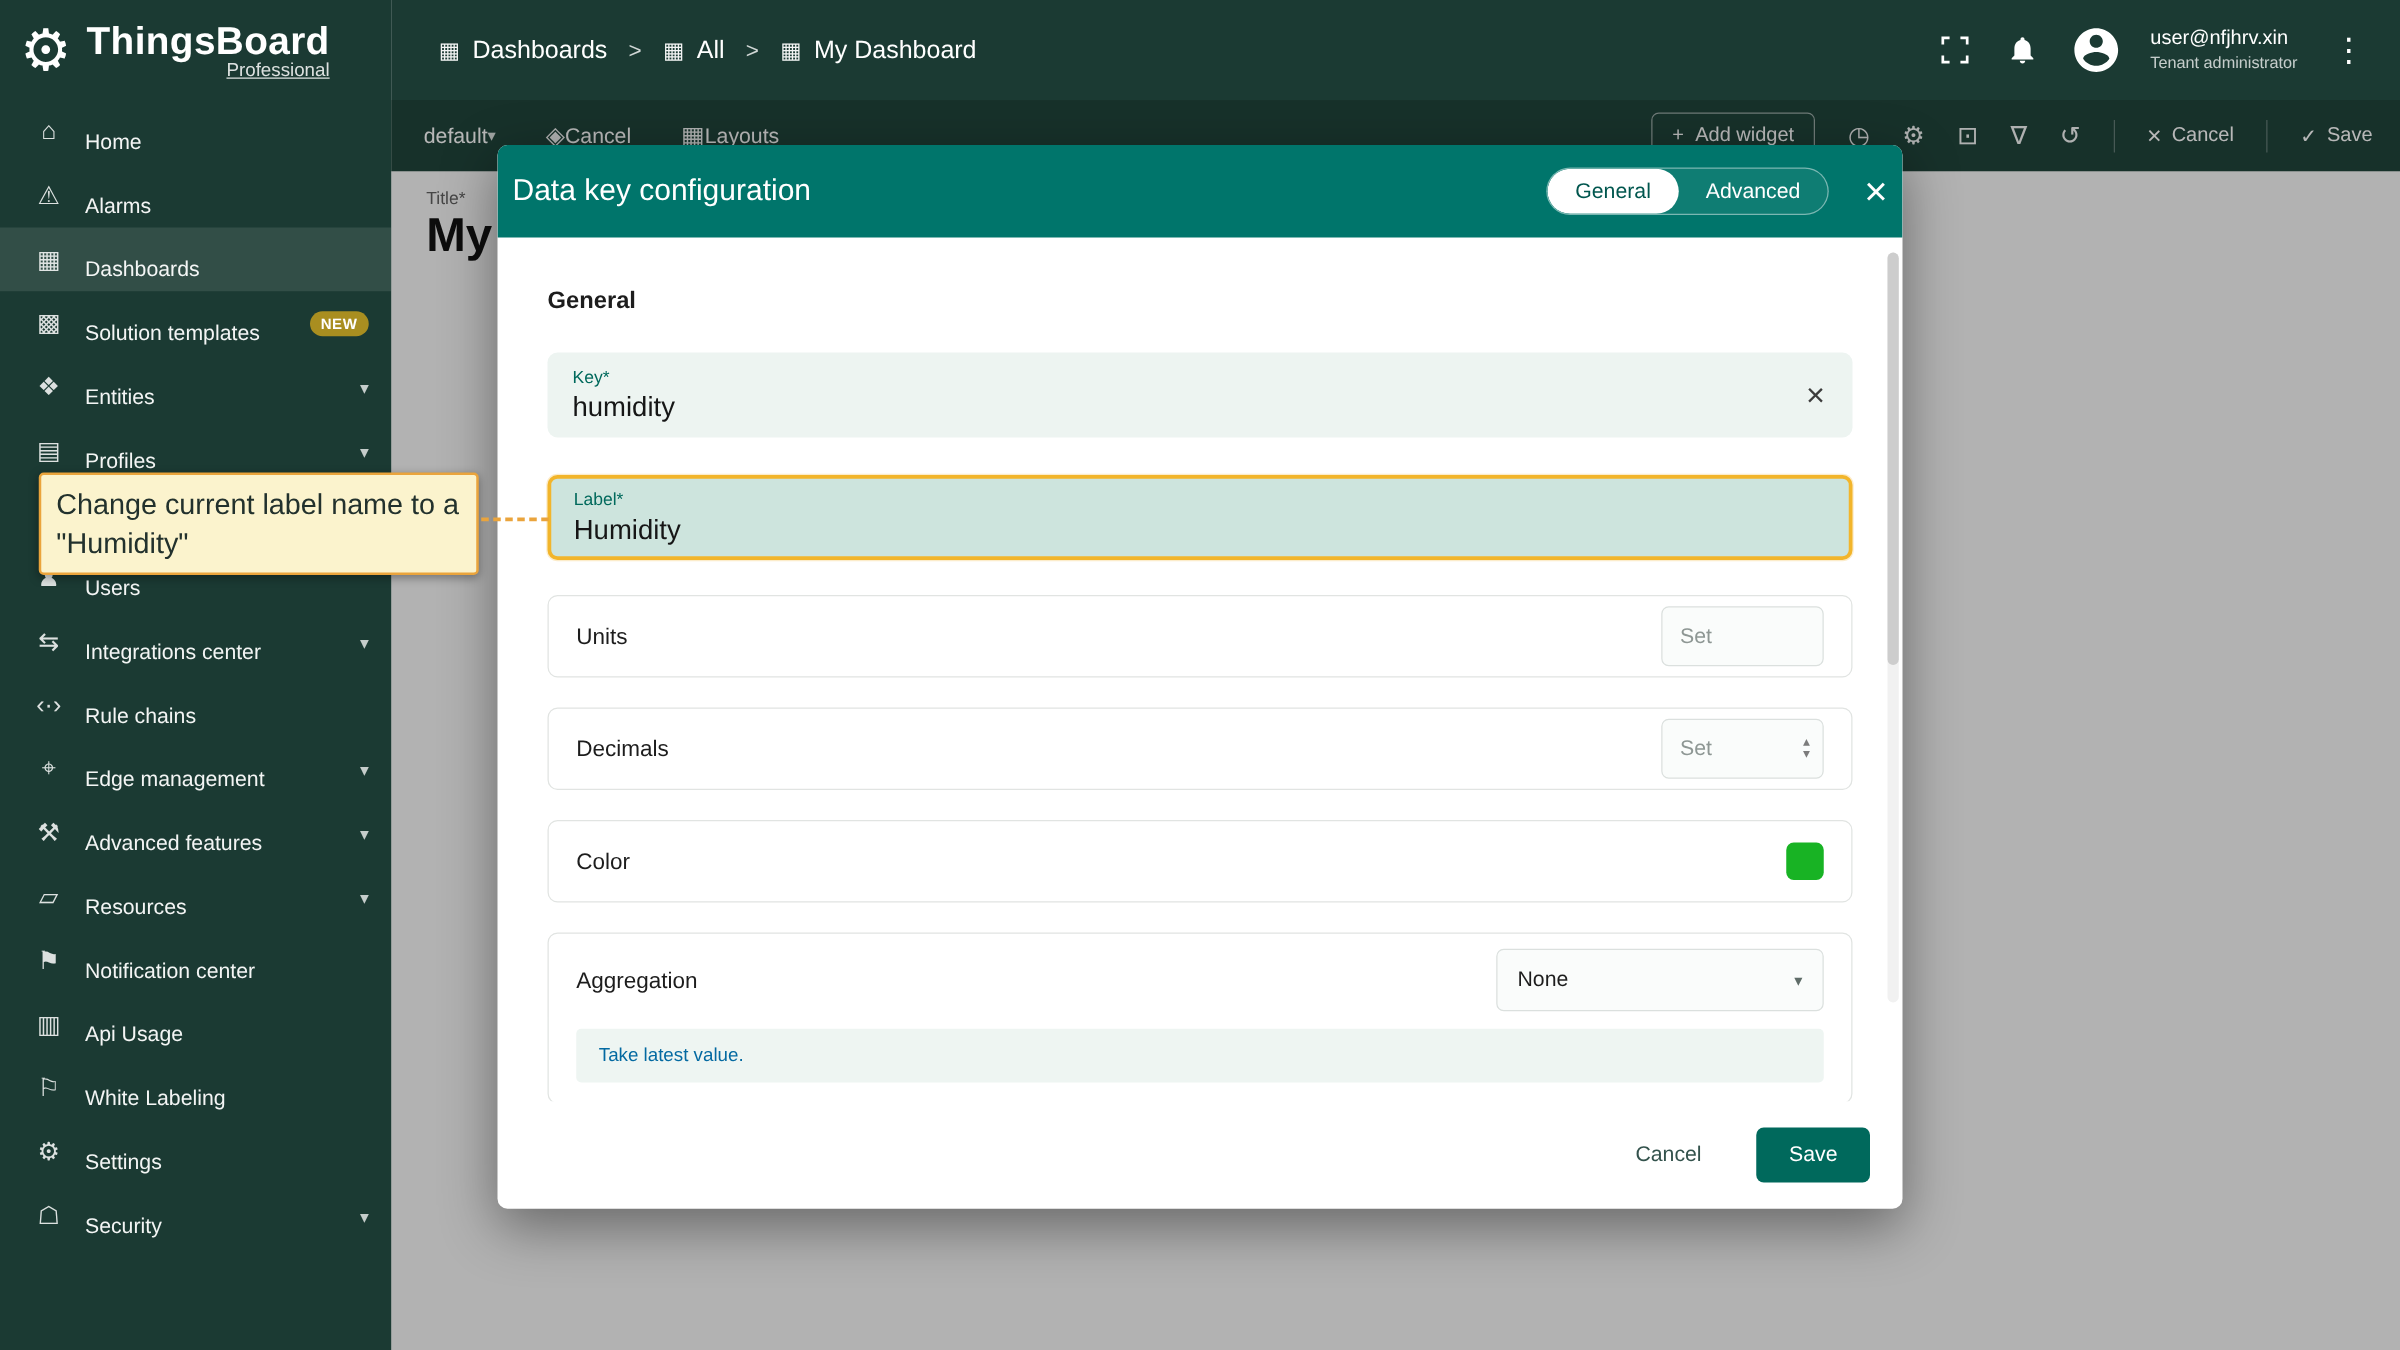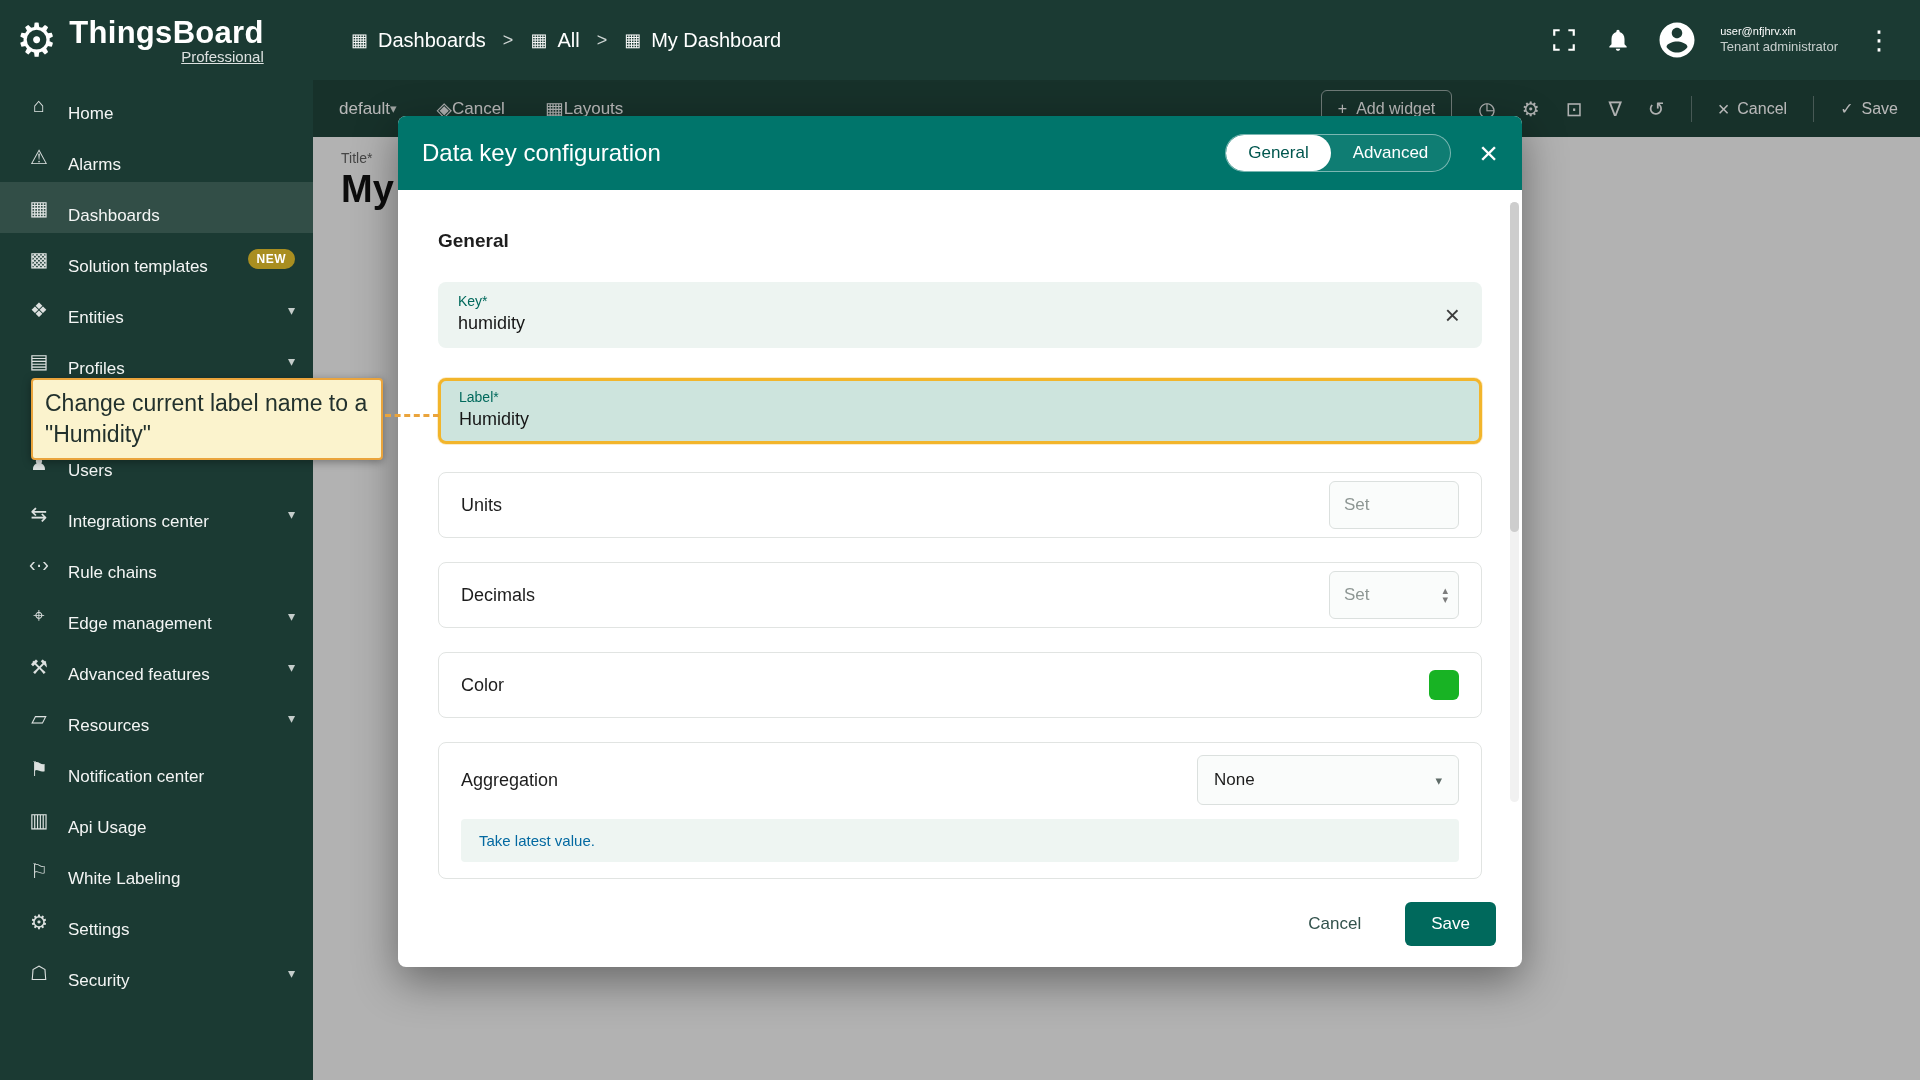--- a/index.html
+++ b/index.html
@@ -25,21 +25,21 @@
   
   .topbar { position:absolute; left:313px; top:0; right:0; height:80px; background:#1b3a33; display:flex; align-items:center; padding:0 22px 0 38px; color:#fff; z-index:5; }
   .breadcrumb { display:flex; align-items:center; gap:14px; font-size:20px; }
   .crumb { display:flex; align-items:center; gap:10px; }
   .crumb-icon { font-size:18px; opacity:.95; }
   .crumb-sep { color:rgba(255,255,255,.8); font-size:18px; margin:0 3px; }
   .topbar-right { margin-left:auto; display:flex; align-items:center; gap:22px; }
   .icon-btn { width:32px; height:32px; display:flex; align-items:center; justify-content:center; cursor:pointer; }
   .avatar { width:42px; height:42px; display:flex; align-items:center; justify-content:center; }
   .user-meta { display:flex; flex-direction:column; line-height:1.3; }
-  .user-email { font-size:11px; }
+  .user-email { font-size:16px; }
   .user-role { font-size:13px; color:rgba(255,255,255,.75); }
   .dots { font-size:26px; color:#fff; padding:0 6px; cursor:pointer; }
 
   
   .toolbar { position:absolute; left:313px; top:80px; right:0; height:57px; background:#20443b; display:flex; align-items:center; color:#fff; padding:0 22px 0 26px; gap:40px; z-index:5; }
   .tb-item { display:flex; align-items:center; font-size:17px; cursor:pointer; }
   .tb-caret { font-size:13px; opacity:.85; }
   .tb-icon { font-size:20px; color:rgba(255,255,255,.95); cursor:pointer; }
   .tb-right { margin-left:auto; display:flex; align-items:center; gap:26px; }
   .add-widget { border:1px solid rgba(255,255,255,.55); background:transparent; color:#fff; border-radius:6px; padding:9px 16px; display:flex; gap:9px; align-items:center; font-size:16px; font-family:inherit; cursor:pointer; }
@@ -50,31 +50,31 @@
   
   .canvas { position:absolute; left:313px; top:137px; right:0; bottom:0; background:#f7f7f7; padding:13px 0 0 28px; }
   .canvas-title-label { font-size:14px; color:#616161; }
   .canvas-title-value { font-size:38px; font-weight:700; color:#121212; margin-top:2px; }
 
   
   .overlay { position:absolute; left:313px; top:80px; right:0; bottom:0; background:rgba(0,0,0,.28); z-index:40; }
 
   
   .dialog { position:absolute; left:398px; top:116px; width:1124px; height:851px; background:#fff; border-radius:8px; box-shadow:0 14px 44px rgba(0,0,0,.42); z-index:60; display:flex; flex-direction:column; overflow:hidden; }
-  .dialog-header { height:74px; background:#00756b; display:flex; align-items:center; padding:0 24px; color:#fff; flex:none; }
+  .dialog-header { height:74px; background:#00756b; display:flex; align-items:center; padding:0 12px; color:#fff; flex:none; }
   .dialog-title { font-size:24px; font-weight:500; }
   .tab-toggle { margin-left:auto; display:flex; align-items:center; border:1px solid rgba(255,255,255,.45); border-radius:22px; background:rgba(255,255,255,.06); overflow:hidden; }
   .tab { padding:8px 22px; font-size:17px; border-radius:20px; color:#fff; cursor:pointer; }
   .tab.active { background:#fff; color:#00564e; font-weight:500; }
   .dialog-close { margin-left:28px; font-size:32px; color:#fff; line-height:1; cursor:pointer; }
   .dialog-body { flex:1; padding:40px 40px 0 40px; position:relative; overflow:hidden; }
   .section-title { font-size:19px; font-weight:700; color:#1d1d1d; margin-bottom:30px; }
   .field-filled { background:#edf4f1; border-radius:8px; padding:11px 20px; position:relative; margin-bottom:30px; min-height:66px; }
   .f-label { font-size:14px; color:#00695c; }
-  .f-input { border:none; outline:none; background:transparent; font-size:18px; color:#161616; font-family:inherit; width:90%; margin-top:4px; display:block; }
+  .f-input { border:none; outline:none; background:transparent; font-size:22px; color:#161616; font-family:inherit; width:90%; margin-top:4px; display:block; }
   .field-highlight { background:#cde4dd; border:3px solid #f2b52b; padding:8px 18px; margin-bottom:28px; box-shadow:0 0 0 1px rgba(242,181,43,.25); }
   .clear-x { position:absolute; right:22px; top:50%; transform:translateY(-50%); font-size:26px; color:#3c3c3c; cursor:pointer; line-height:1; }
   .row-card { border:1px solid #e1e4e2; border-radius:8px; height:66px; display:flex; align-items:center; justify-content:space-between; padding:0 22px; margin-bottom:24px; }
   .row-label { font-size:18px; color:#1d1d1d; }
   .set-box { width:130px; height:48px; border:1px solid #dbe0de; background:#fafcfb; border-radius:6px; display:flex; align-items:center; padding:0 10px 0 14px; }
   .set-box input { border:none; background:transparent; outline:none; width:72px; font-size:17px; font-family:inherit; color:#222; }
   .set-box input::placeholder { color:#8e9794; }
   .stepper { margin-left:auto; display:flex; flex-direction:column; line-height:.85; color:#7c7c7c; font-size:11px; cursor:pointer; }
   .swatch { width:30px; height:30px; border-radius:6px; cursor:pointer; }
   .agg-card { border:1px solid #e1e4e2; border-radius:8px; padding:12px 22px 16px; margin-top:22px; }

